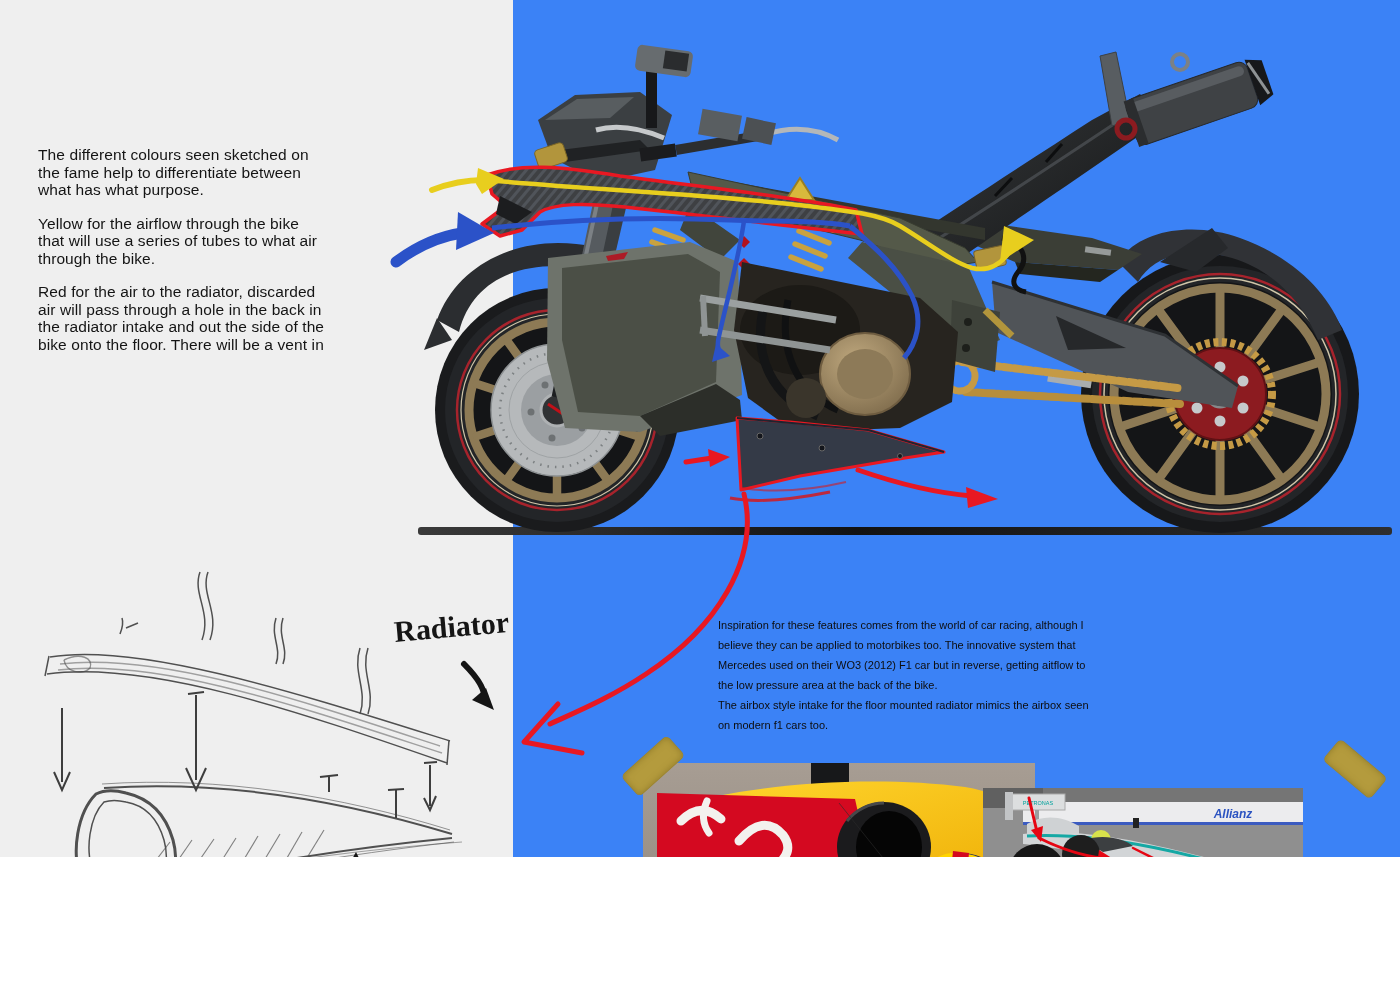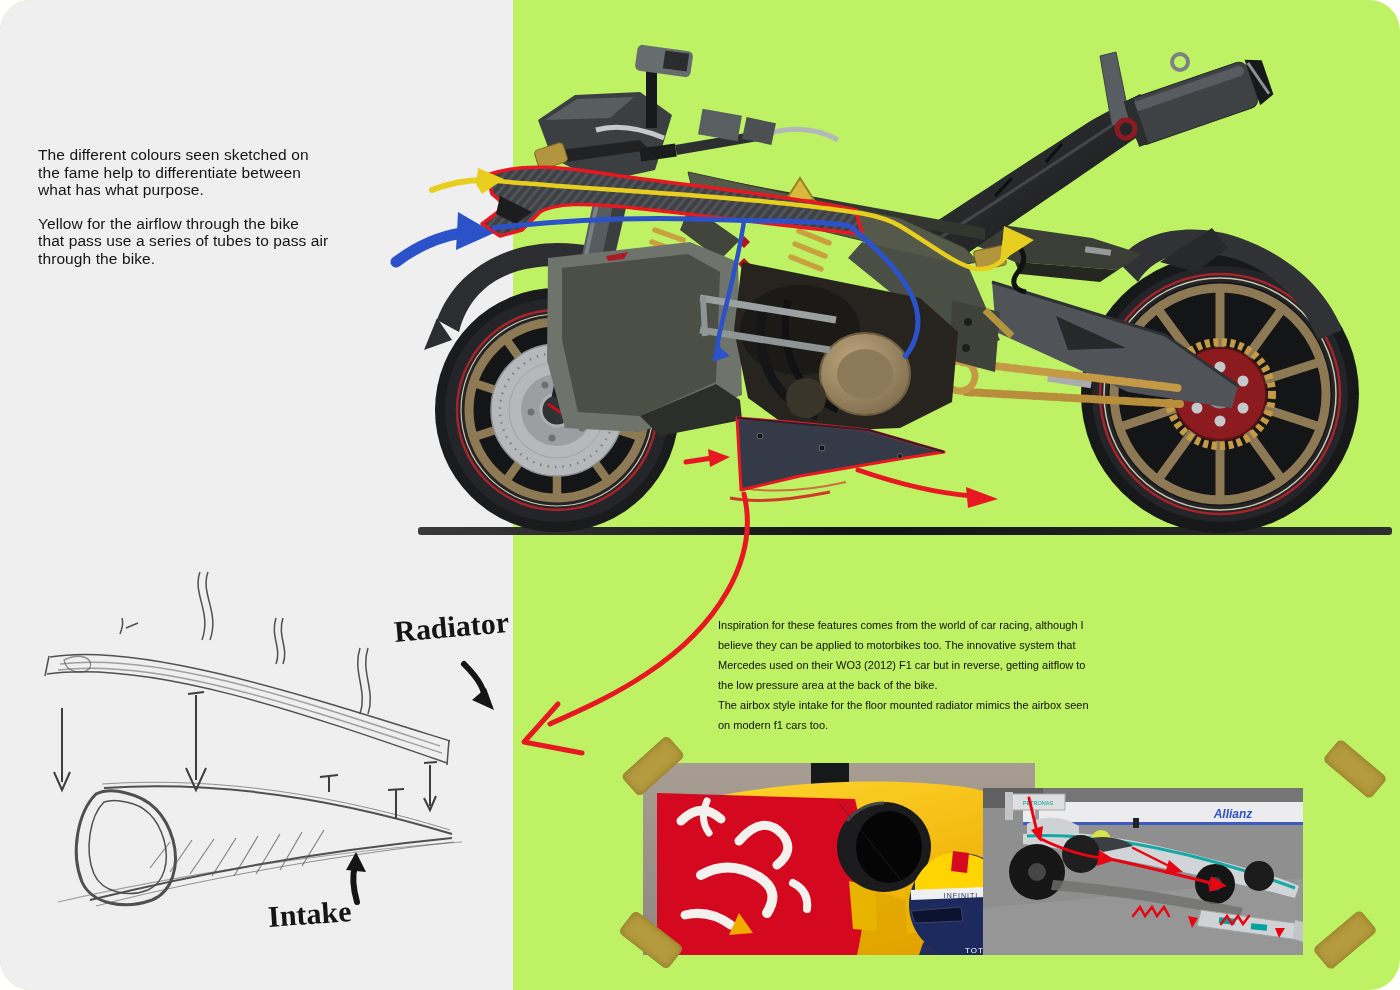--- a/index.html
+++ b/index.html
@@ -1,17 +1,17 @@
 <!DOCTYPE html>
 <html><head>
 <meta charset="utf-8">
 <style>
   html,body{margin:0;padding:0;background:#fff;}
-  .page{position:relative;width:1400px;height:990px;background:#bef264;overflow:hidden;
-        font-family:"Liberation Sans", sans-serif;border-radius:31px;}
+  .page{position:relative;width:1400px;height:857px;background:#3b82f6;overflow:hidden;
+        font-family:"Liberation Sans", sans-serif;}
   .left-panel{position:absolute;left:0;top:0;width:513px;height:990px;background:#efefef;}
   .left-text{position:absolute;left:38px;top:146px;width:330px;color:#141414;
              font-size:15.5px;line-height:17.5px;letter-spacing:.1px;}
   .left-text p{margin:0 0 16px 0;white-space:pre-line;}
   .inspiration{position:absolute;left:718px;top:615px;width:640px;
                color:#0d0d0d;font-size:11px;line-height:20px;white-space:pre-line;}
   .hand-label{position:absolute;color:#151515;font-family:cursive;font-weight:bold;}
   .hand-label.radiator{left:394px;top:610px;font-size:30px;transform:rotate(-5deg);}
   .hand-label.intake{left:268px;top:897px;font-size:30px;transform:rotate(-4deg);}
   .scene{position:absolute;left:0;top:0;width:1400px;height:990px;}
@@ -31,22 +31,26 @@
 
 <div class="page">
 
   <div class="left-panel"></div>
 
   <div class="left-text">
     <p>The different colours seen sketched on
 the fame help to differentiate between
 what has what purpose.</p>
     <p>Yellow for the airflow through the bike
-that pass use a series of tubes to pass air
+that will use a series of tubes to what air
 through the bike.</p>
+    <p>Red for the air to the radiator, discarded
+air will pass through a hole in the back in
+the radiator intake and out the side of the
+bike onto the floor. There will be a vent in</p>
   </div>
 
   <svg class="scene" viewBox="0 0 1400 990">
     <defs>
       <linearGradient id="groundGrad" x1="0" y1="0" x2="1" y2="0">
         <stop offset="0" stop-color="#3a3a3a"></stop>
           <stop offset="0.45" stop-color="#121212"></stop>
         <stop offset="1" stop-color="#2e2e2e"></stop>
       </linearGradient>
       <radialGradient id="bronze" cx="0.4" cy="0.35" r="0.9">

